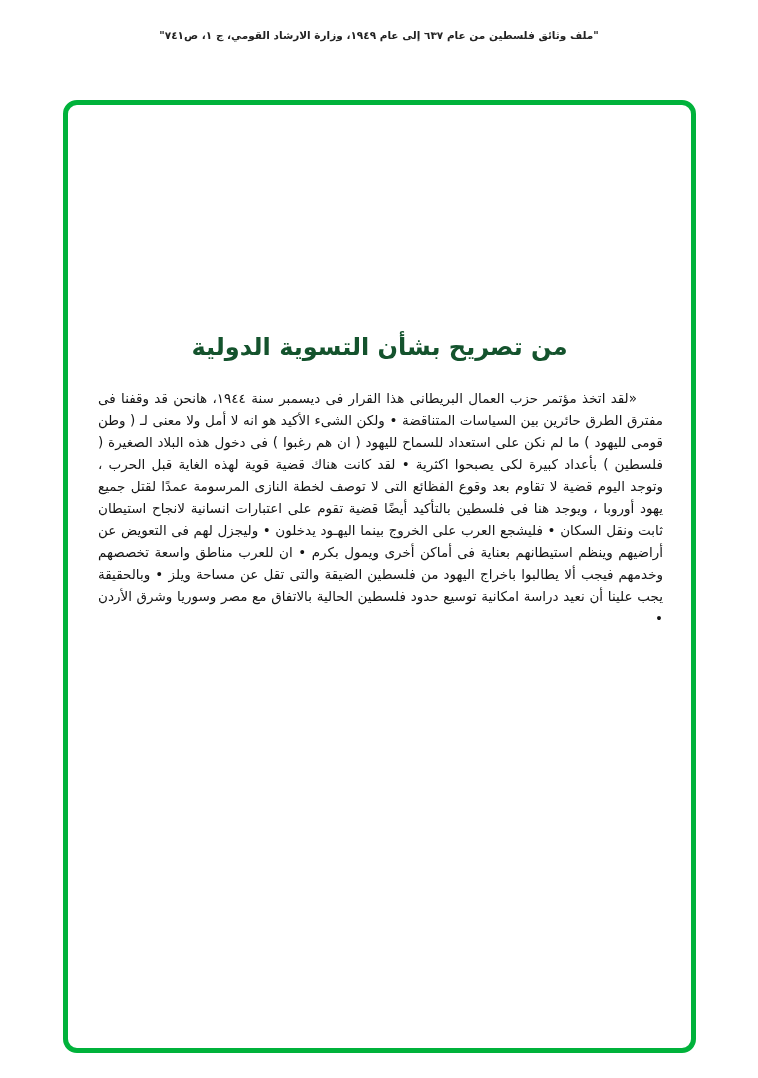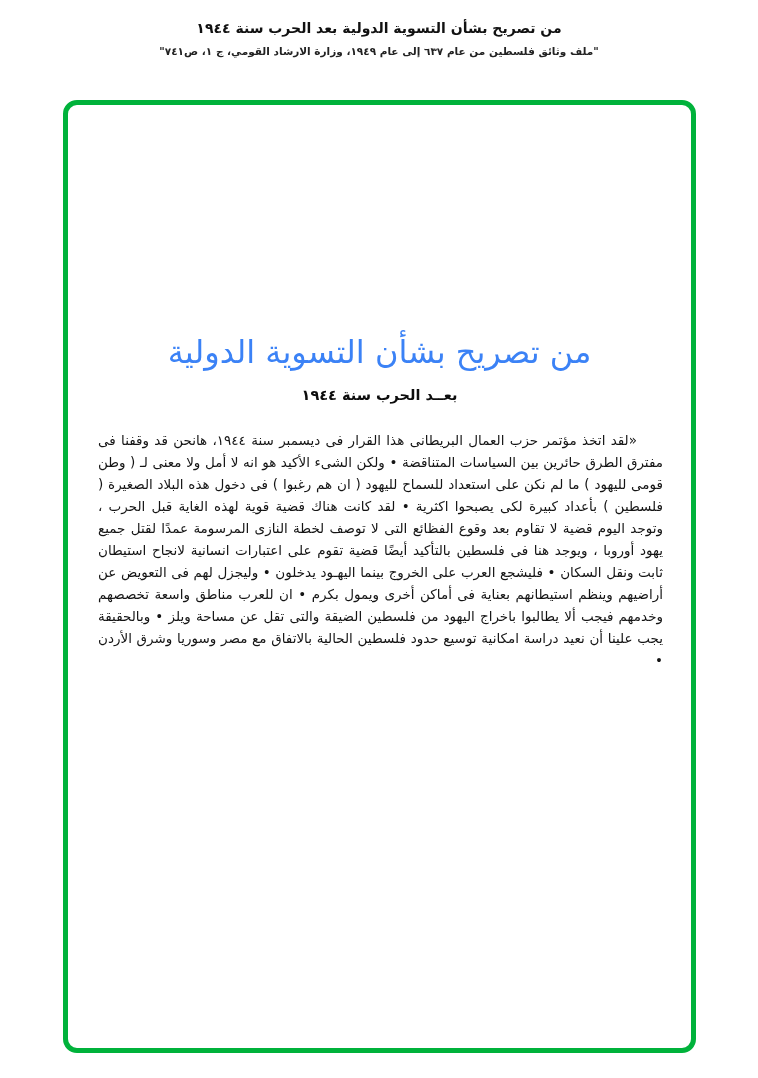--- a/index.html
+++ b/index.html
@@ -45,23 +45,23 @@
     width: 633px;
     height: 953px;
     border: 5px solid #00b23b;
     border-radius: 14px;
     background: #ffffff;
   }
   .doc-title {
     margin-top: 228px;
     text-align: center;
     direction: rtl;
-    font-size: 32px;
-    font-weight: normal;
-    color: #3b82f6;
+    font-size: 24px;
+    font-weight: bold;
+    color: #14532d;
   }
   .doc-subtitle {
     margin-top: 16px;
     text-align: center;
     direction: rtl;
     font-size: 14.5px;
     font-weight: bold;
     color: #0d0d0d;
     letter-spacing: 0.5px;
   }
@@ -77,25 +77,23 @@
     margin: 0 0 16px 0;
     text-indent: 26px;
   }
 </style>
 </head>
 <body>
 
 <div class="page">
 
   <div class="page-header">
-    <div class="header-line1">من تصريح بشأن التسوية الدولية بعد الحرب سنة ١٩٤٤</div>
     <div class="header-line2">"ملف وثائق فلسطين من عام ٦٣٧ إلى عام ١٩٤٩، وزارة الارشاد القومي، ج ١، ص٧٤١"</div>
   </div>
 
   <div class="doc-frame">
     <div class="doc-title">من تصريح بشأن التسوية الدولية</div>
-    <div class="doc-subtitle">بعــد الحرب سنة ١٩٤٤</div>
     <div class="doc-body">
       <p>«لقد اتخذ مؤتمر حزب العمال البريطانى هذا القرار فى ديسمبر سنة ١٩٤٤، هانحن قد وقفنا فى مفترق الطرق حائرين بين السياسات المتناقضة • ولكن الشىء الأكيد هو انه لا أمل ولا معنى لـ ( وطن قومى لليهود ) ما لم نكن على استعداد للسماح لليهود ( ان هم رغبوا ) فى دخول هذه البلاد الصغيرة ( فلسطين ) بأعداد كبيرة لكى يصبحوا اكثرية • لقد كانت هناك قضية قوية لهذه الغاية قبل الحرب ، وتوجد اليوم قضية لا تقاوم بعد وقوع الفظائع التى لا توصف لخطة النازى المرسومة عمدًا لقتل جميع يهود أوروبا ، ويوجد هنا فى فلسطين بالتأكيد أيضًا قضية تقوم على اعتبارات انسانية لانجاح استيطان ثابت ونقل السكان • فليشجع العرب على الخروج بينما اليهـود يدخلون • وليجزل لهم فى التعويض عن أراضيهم وينظم استيطانهم بعناية فى أماكن أخرى ويمول بكرم • ان للعرب مناطق واسعة تخصصهم وخدمهم فيجب ألا يطالبوا باخراج اليهود من فلسطين الضيقة والتى تقل عن مساحة ويلز • وبالحقيقة يجب علينا أن نعيد دراسة امكانية توسيع حدود فلسطين الحالية بالاتفاق مع مصر وسوريا وشرق الأردن •</p>
     </div>
   </div>
 
 </div>
 
 </body></html>

